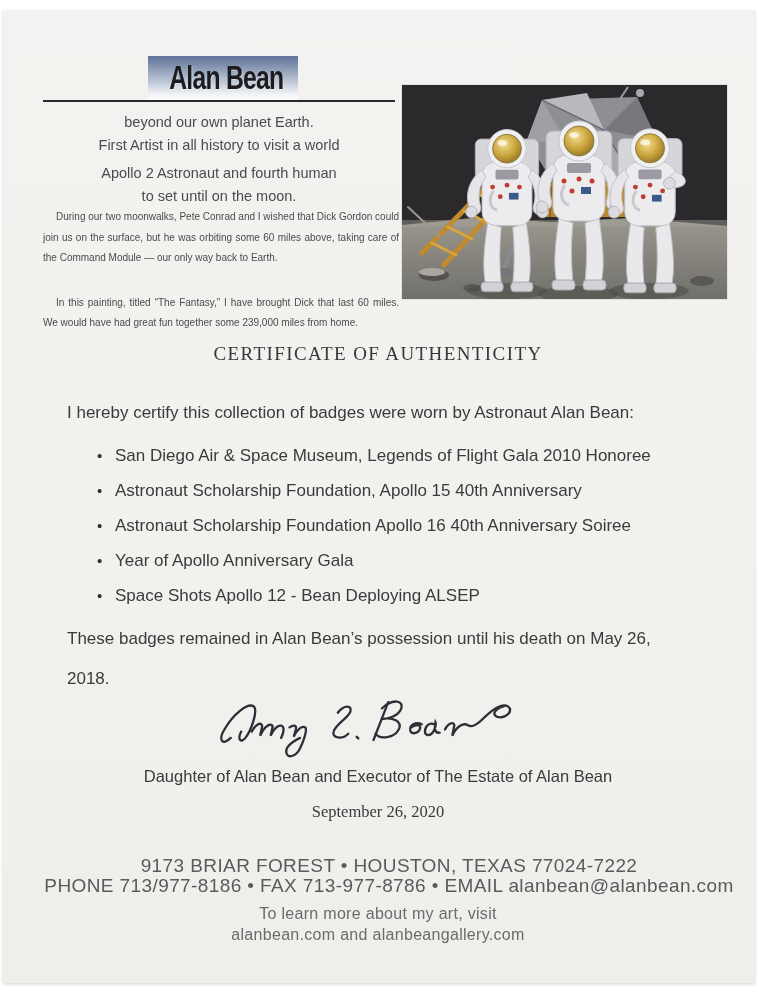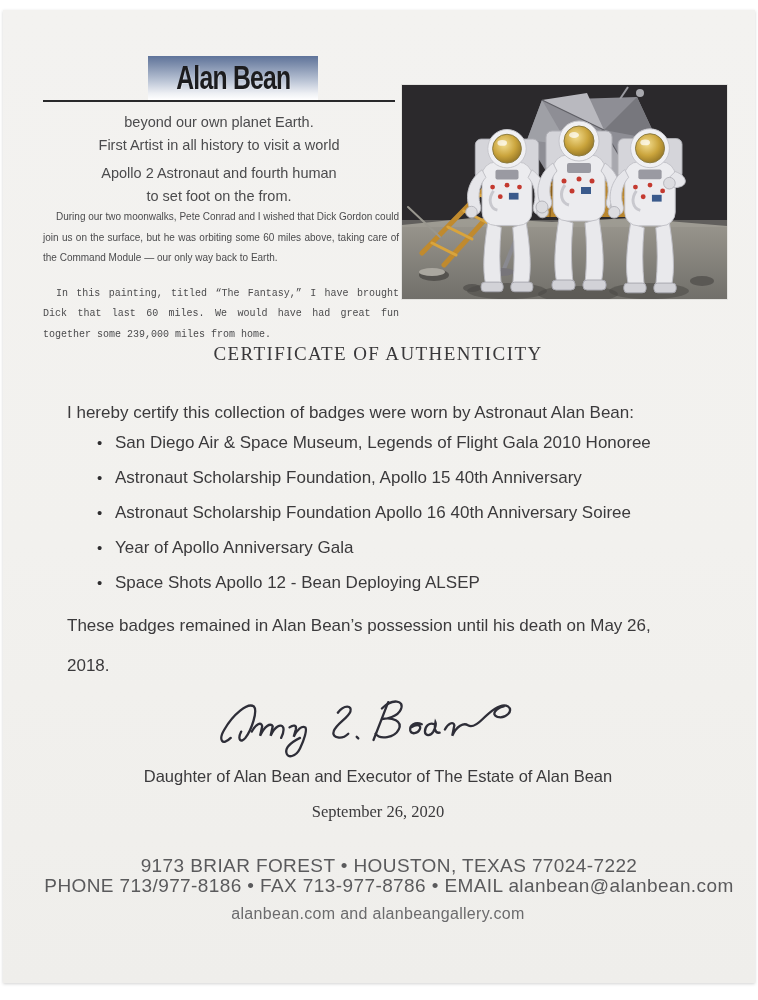--- a/index.html
+++ b/index.html
@@ -7,51 +7,51 @@
   body { position:relative; overflow:hidden; font-family:"Liberation Sans", sans-serif; }
 
   .paper {
     position:absolute; left:3px; top:10px; width:752px; height:973px;
     background:linear-gradient(180deg,#f3f2f0 0%, #f2f1ee 55%, #efeeeb 100%);
     box-shadow:0 1px 3px rgba(0,0,0,.18);
   }
 
   
   .logo-box {
-    position:absolute; left:145px; top:46px; width:170px; height:44px;
+    position:absolute; left:145px; top:46px; width:150px; height:44px;
     background:linear-gradient(180deg,#5f739a 0%, #7b8cab 18%, #b8c2d4 55%, #eef0f4 85%, #ffffff 100%);
-    display:flex; align-items:center; justify-content:center; overflow:hidden;
+    display:flex; align-items:center; justify-content:flex-end; overflow:hidden;
   }
   .logo-text {
     font-size:31px; font-weight:700; color:#1c1c1e; letter-spacing:-1px;
     transform:scaleX(.8) scaleY(1.08); white-space:nowrap;
     text-shadow:1px 1px 0 rgba(255,255,255,.35);
   }
   .rule { position:absolute; left:40px; top:90px; width:352px; height:2px; background:#29292b; }
 
   .taglines { position:absolute; left:40px; top:101px; width:352px; text-align:center;
     color:#4b4b4d; font-size:14.5px; line-height:23px; }
   .tagline-gap { margin-top:5px; }
 
   .paras { position:absolute; left:40px; top:197px; width:356px;
     color:#4b4b4d; font-size:10px; line-height:20.5px; text-align:justify; }
   .paras p { text-indent:13px; }
-  .paras p + p { margin-top:15px;font-family:Liberation Mono, monospace; }
+  .paras p + p { margin-top:24px; }
 
   
   .painting { position:absolute; left:399px; top:75px; width:325px; height:214px;
     outline:1px solid #e3e2df; }
   .painting svg { display:block; width:100%; height:100%; }
   .cert-title { position:absolute; left:0; top:333px; width:750px; text-align:center;
     font-family:"Liberation Serif", serif; font-size:19px; letter-spacing:1.4px; color:#39383a; }
 
   .cert-body { position:absolute; left:64px; top:391px; width:636px;
     font-family:Liberation Sans, sans-serif; font-size:17px; color:#3b3a3c; }
   .cert-intro { line-height:24px; }
-  .badge-list { list-style:none; padding-left:48px; margin-top:6px; }
+  .badge-list { list-style:none; padding-left:48px; margin-top:19px; }
   .badge-list li { position:relative; line-height:24px; margin-bottom:11px; }
   .badge-list li::before { content:"\2022"; position:absolute; left:-18px; top:0; font-size:15px; color:#2e2d2f; }
   .cert-closing { margin-top:8px; width:596px; line-height:40px; }
 
   
   .signature { position:absolute; left:213px; top:666px; width:315px; height:86px; }
   .signature svg { width:100%; height:100%; }
 
   .signer-title { position:absolute; left:0; top:757px; width:750px; text-align:center;
     font-family:Liberation Sans, sans-serif; font-size:16.5px; color:#3b3a3c; }
@@ -71,21 +71,21 @@
 
   <div class="logo-box">
     <span class="logo-text">Alan Bean</span>
   </div>
   <div class="rule"></div>
 
   <div class="taglines">
     <div>beyond our own planet Earth.</div>
     <div>First Artist in all history to visit a world</div>
     <div class="tagline-gap">Apollo 2 Astronaut and fourth human</div>
-    <div>to set foot on the from.</div>
+    <div>to set until on the moon.</div>
   </div>
 
   <div class="paras">
     <p>During our two moonwalks, Pete Conrad and I wished that Dick Gordon could join us on the surface, but he was orbiting some 60 miles above, taking care of the Command Module — our only way back to Earth.</p>
     <p>In this painting, titled “The Fantasy,” I have brought Dick that last 60 miles. We would have had great fun together some 239,000 miles from home.</p>
   </div>
 
   <div class="painting">
     <svg viewBox="0 0 325 214" preserveAspectRatio="none">
       <defs>
@@ -243,16 +243,17 @@
   </div>
 
   <div class="signer-title">Daughter of Alan Bean and Executor of The Estate of Alan Bean</div>
   <div class="cert-date">September 26, 2020</div>
 
   <div class="address">
     <div>9173 BRIAR FOREST • HOUSTON, TEXAS 77024-7222</div>
     <div>PHONE 713/977-8186 • FAX 713-977-8786 • EMAIL alanbean@alanbean.com</div>
   </div>
   <div class="promo">
+    <div>To learn more about my art, visit</div>
     <div>alanbean.com and alanbeangallery.com</div>
   </div>
 
 </div>
 
 </body></html>

